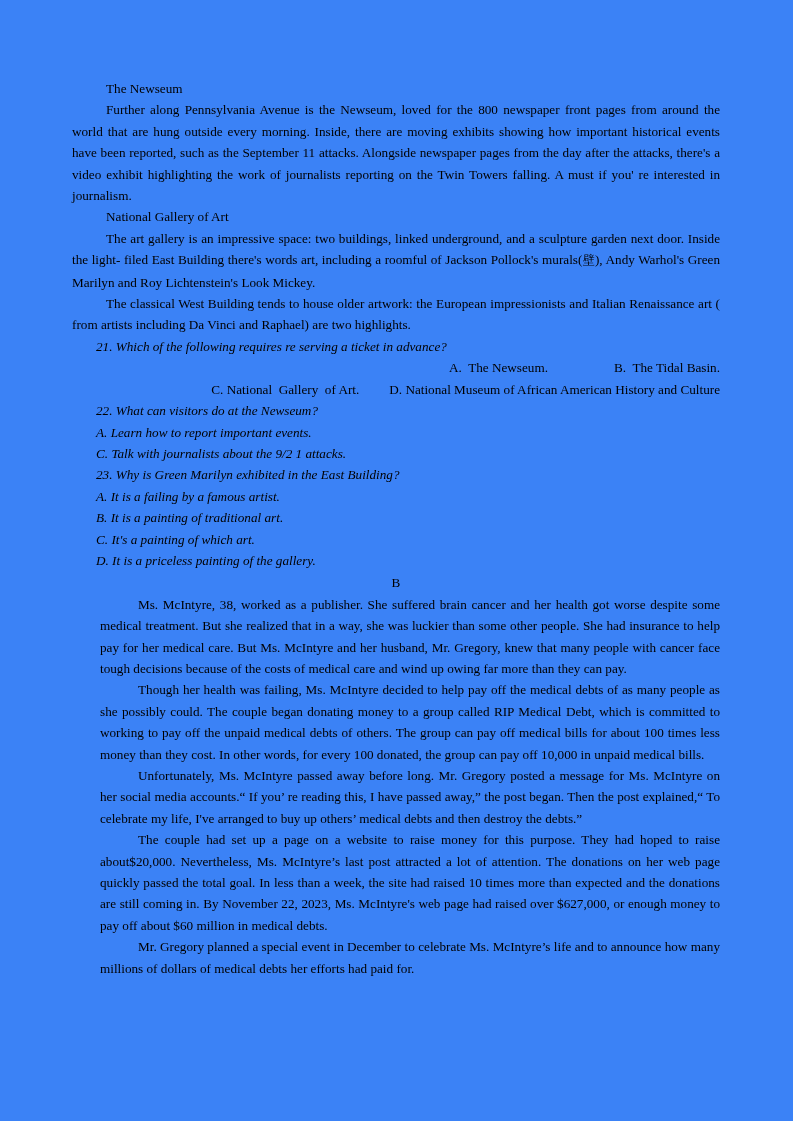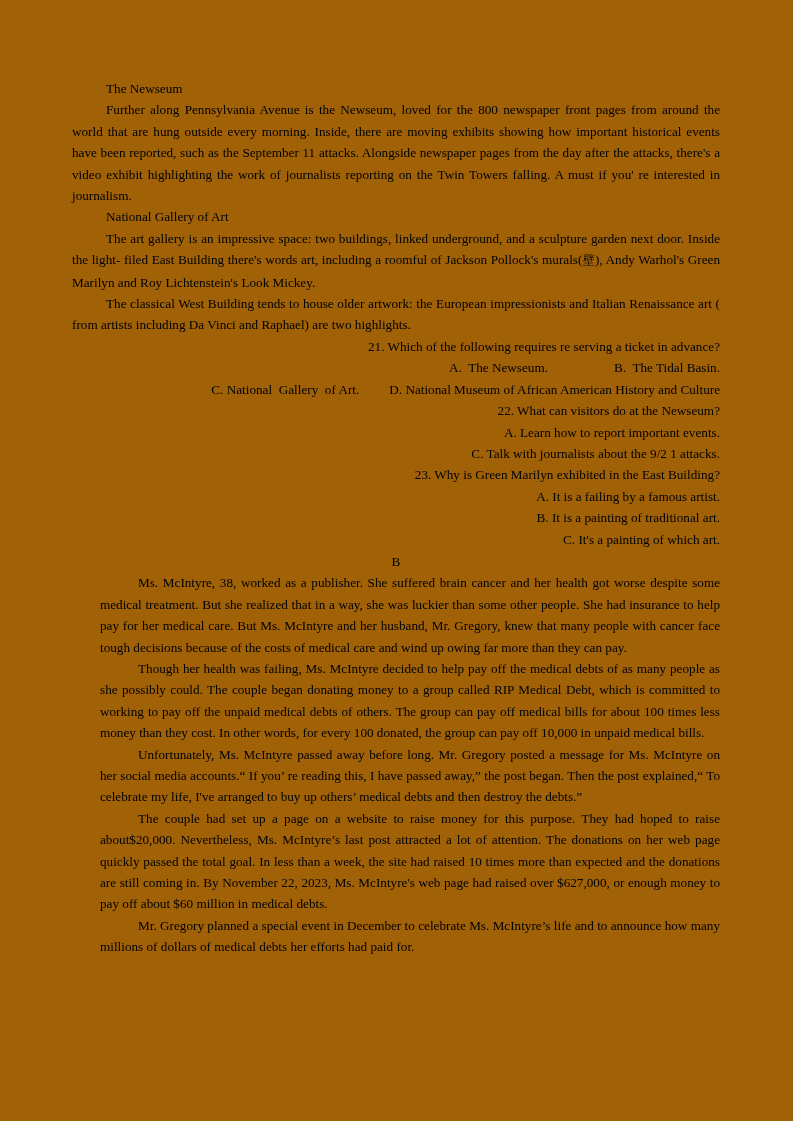--- a/index.html
+++ b/index.html
@@ -9,21 +9,21 @@
   }
   body {
     font-family: "Liberation Serif", "DejaVu Serif", serif;
     color: #000000;
   }
   .page {
     position: relative;
     width: 793px;
     height: 1121px;
     margin: 0 auto;
-    background: #a16207;
+    background: #3b82f6;
     overflow: hidden;
     box-sizing: border-box;
   }
   .content {
     position: absolute;
     left: 72px;
     top: 78px;
     width: 648px;
     font-size: 13.2px;
     line-height: 21.4px;
@@ -40,21 +40,22 @@
   }
   .body-par {
     text-indent: 34px;
   }
   .body-par-wide {
     text-indent: 38px;
     margin-left: 28px;
   }
   .q-line {
     text-indent: 24px;
-    text-align: right;
+    text-align: left;
+    font-style: italic;
   }
   .opt-line {
     text-indent: 24px;
     text-align: right;
     white-space: pre;
   }
   .opt-line .opt-gap {
     display: inline-block;
   }
   .center-head {
@@ -85,20 +86,21 @@
     <p class="opt-line"><span>C. National  Gallery  of Art.</span><span class="opt-gap" style="width:30px"></span><span>D. National Museum of African American History and Culture</span></p>
 
     <p class="q-line">22. What can visitors do at the Newseum?</p>
     <p class="q-line">A. Learn how to report important events.</p>
     <p class="q-line">C. Talk with journalists  about the 9/2 1 attacks.</p>
 
     <p class="q-line">23. Why is Green Marilyn  exhibited  in the East Building?</p>
     <p class="q-line">A.  It is a failing  by a famous artist.</p>
     <p class="q-line">B.  It is a painting  of traditional  art.</p>
     <p class="q-line">C. It's a painting  of which art.</p>
+    <p class="q-line">D.  It is a priceless painting  of the gallery.</p>
 
     <p class="center-head">B</p>
 
     <p class="body-par-wide">Ms.  McIntyre, 38, worked as a publisher.  She  suffered brain  cancer and  her health  got worse despite  some medical treatment. But  she realized  that in a way, she was luckier than some other people.  She had insurance to help pay for her medical  care. But Ms.  McIntyre and her husband, Mr.  Gregory, knew that many people  with cancer face tough decisions because of the costs of medical  care and wind up owing far more than they can pay.</p>
     <p class="body-par-wide">Though her health  was failing,  Ms. McIntyre decided to help  pay off the medical  debts  of as many people as she possibly could.  The couple began donating money to a group  called RIP Medical  Debt, which is  committed to working to pay off the unpaid medical  debts of others.  The group can pay off medical bills  for about  100 times less money than they cost. In other words, for every 100 donated, the group  can pay off 10,000 in unpaid medical bills.</p>
     <p class="body-par-wide">Unfortunately,  Ms. McIntyre passed away before long.  Mr.  Gregory posted a  message for Ms.  McIntyre on her social media accounts.“ If you’ re reading this, I have passed away,” the post began. Then the post explained,“  To celebrate my life,  I've arranged to buy up others’  medical  debts and then destroy the debts.”</p>
     <p class="body-par-wide">The  couple  had  set  up  a  page  on a  website  to  raise  money  for  this  purpose.  They  had  hoped to  raise about$20,000. Nevertheless, Ms.  McIntyre’s last  post attracted a lot  of attention.  The donations  on  her web page quickly passed the total goal.  In less than a week, the site had raised 10 times more than expected and the donations are still  coming in. By November 22, 2023, Ms. McIntyre's web page had raised over $627,000, or enough money to pay off about $60 million  in medical debts.</p>
     <p class="body-par-wide">Mr.  Gregory planned a special event in December to celebrate Ms.  McIntyre’s life and to announce how many millions  of dollars  of medical  debts her efforts had paid  for.</p>
 
   </div>

